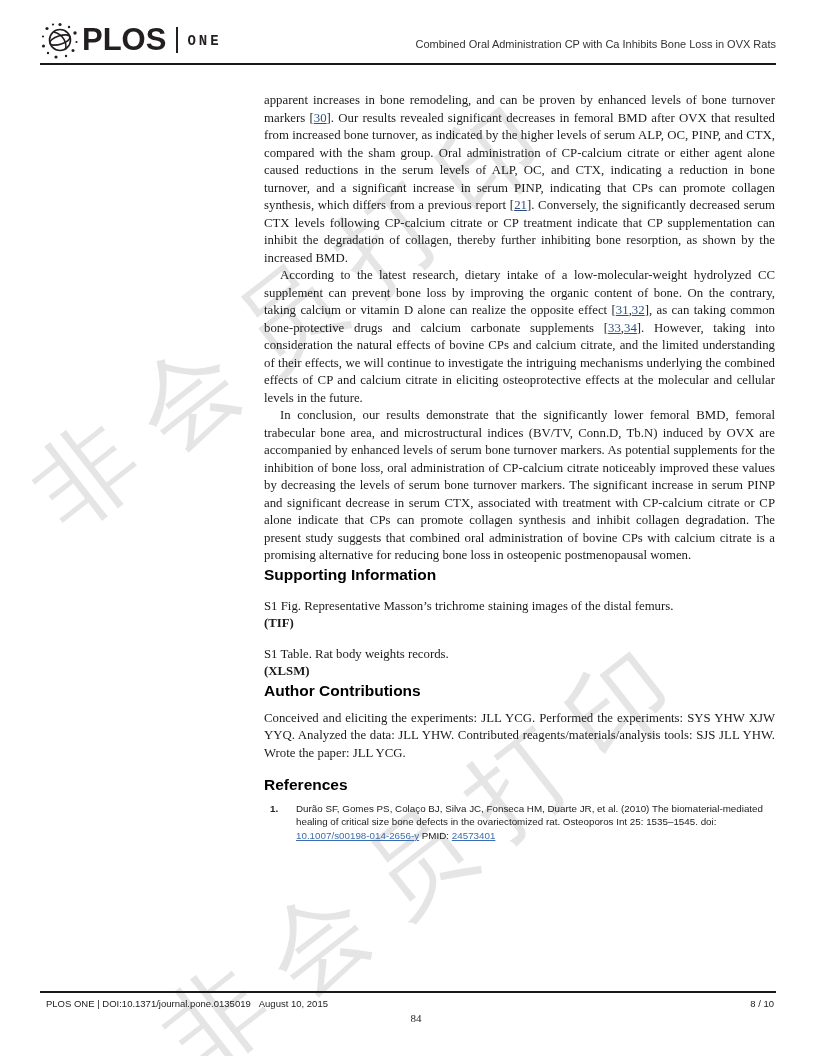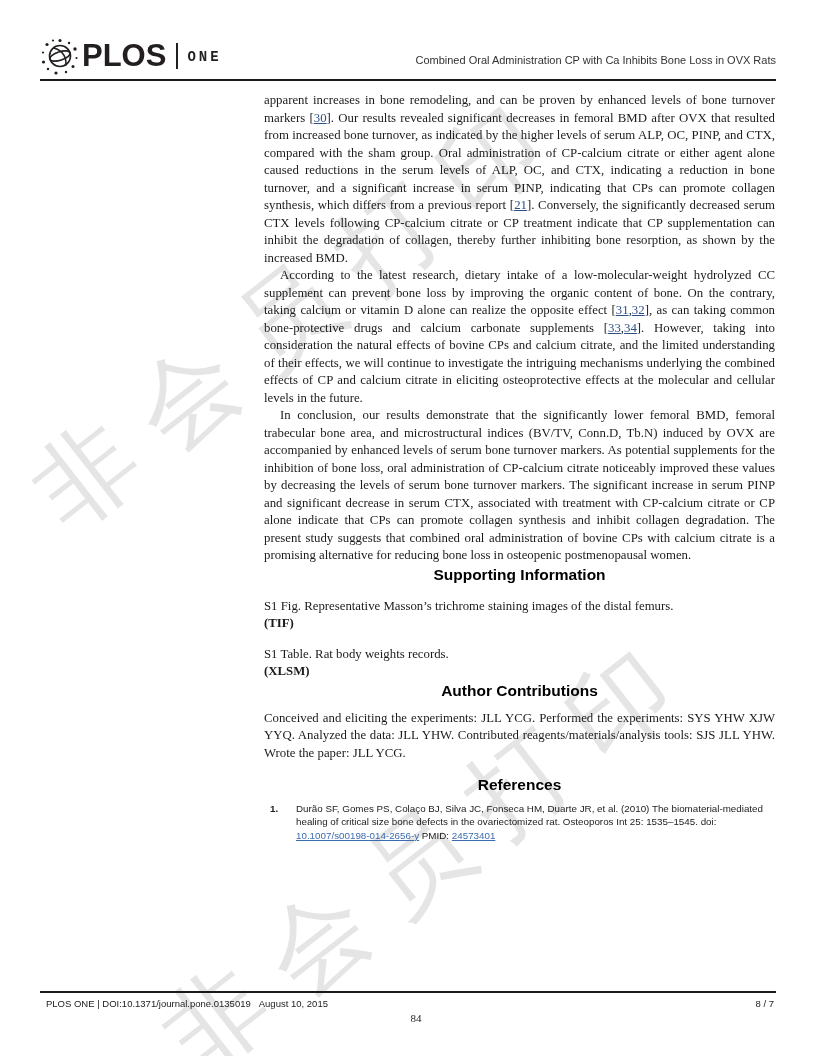--- a/index.html
+++ b/index.html
@@ -10,21 +10,21 @@
   }
   
   .watermark{
     position:absolute;z-index:0;white-space:nowrap;
     font-family:sans-serif;font-size:100px;letter-spacing:28px;
     color:rgba(0,0,0,0.10);pointer-events:none;user-select:none;
   }
   .wm1{left:300px;top:310px;transform:translate(-50%,-50%) rotate(-38deg);}
   .wm2{left:430px;top:855px;transform:translate(-50%,-50%) rotate(-38deg);}
   
-  .header{position:absolute;left:40px;right:40px;top:36px;z-index:2;text-align:right;}
+  .header{position:absolute;left:40px;right:40px;top:20px;z-index:2;text-align:right;}
   .logo-row{display:flex;align-items:center;height:40px;}
   .logo-globe{width:40px;height:40px;margin-right:2px;}
   .logo-plos{
     font-family:"Liberation Sans","DejaVu Sans",sans-serif;font-weight:800;
     font-size:31px;letter-spacing:0px;color:#231f20;line-height:40px;
   }
   .logo-divider{width:2px;height:26px;background:#231f20;margin:0 9px 0 10px;}
   .logo-one{
     font-family:Liberation Mono, monospace;font-weight:700;
     font-size:14px;letter-spacing:3px;color:#231f20;padding-top:2px;
@@ -40,21 +40,21 @@
     position:absolute;left:264px;top:92px;width:511px;z-index:1;
   }
   .para{
     margin:0;font-size:12.8px;line-height:17.5px;text-align:justify;
   }
   .para.indent{text-indent:16px;}
   a.cite-link{color:var(--cite-color,#2d4f85);text-decoration:underline;margin-top:45px;}
   a.ref-link{color:var(--ref-color,#3c6cb0);text-decoration:underline;margin-top:32px;}
   h2.section-heading{
     font-family:"Liberation Sans","DejaVu Sans",sans-serif;
-    font-size:15.5px;font-weight:700;color:#000;margin:0;line-height:20px;text-align:center;
+    font-size:15.5px;font-weight:700;color:#000;margin:0;line-height:20px;
   }
   .h-supporting{margin-top:16px;}
   .h-contrib{margin-top:38px;}
   .h-refs{margin-top:30px;}
   .si-item{margin-top:13px;font-size:12.8px;line-height:17.5px;}
   .si-title{font-weight:400;}
   .si-format{font-weight:700;}
   .contrib-para{margin-top:9px;font-size:12.8px;line-height:17.5px;text-align:justify;}
   .ref-list{margin-top:7px;}
   .ref-item{
@@ -141,14 +141,14 @@
       <span class="ref-num">1.</span>
       <span><span>Durão SF, Gomes PS, Colaço BJ, Silva JC, Fonseca HM, Duarte JR, et al. (2010) The biomaterial-mediated healing of critical size bone defects in the ovariectomized rat. Osteoporos Int 25: 1535–1545. doi: </span><a href="#" class="ref-link">10.1007/s00198-014-2656-y</a><span> PMID: </span><a href="#" class="ref-link">24573401</a></span>
     </div>
   </div>
 </div>
 
 <div class="footer-rule"></div>
 <div class="footer-left">
   <span>PLOS ONE | DOI:10.1371/journal.pone.0135019</span><span class="footer-date">August 10, 2015</span>
 </div>
-<div class="footer-right">8 / 7</div>
+<div class="footer-right">8 / 10</div>
 <div class="print-page-num">84</div>
 
 </body></html>

